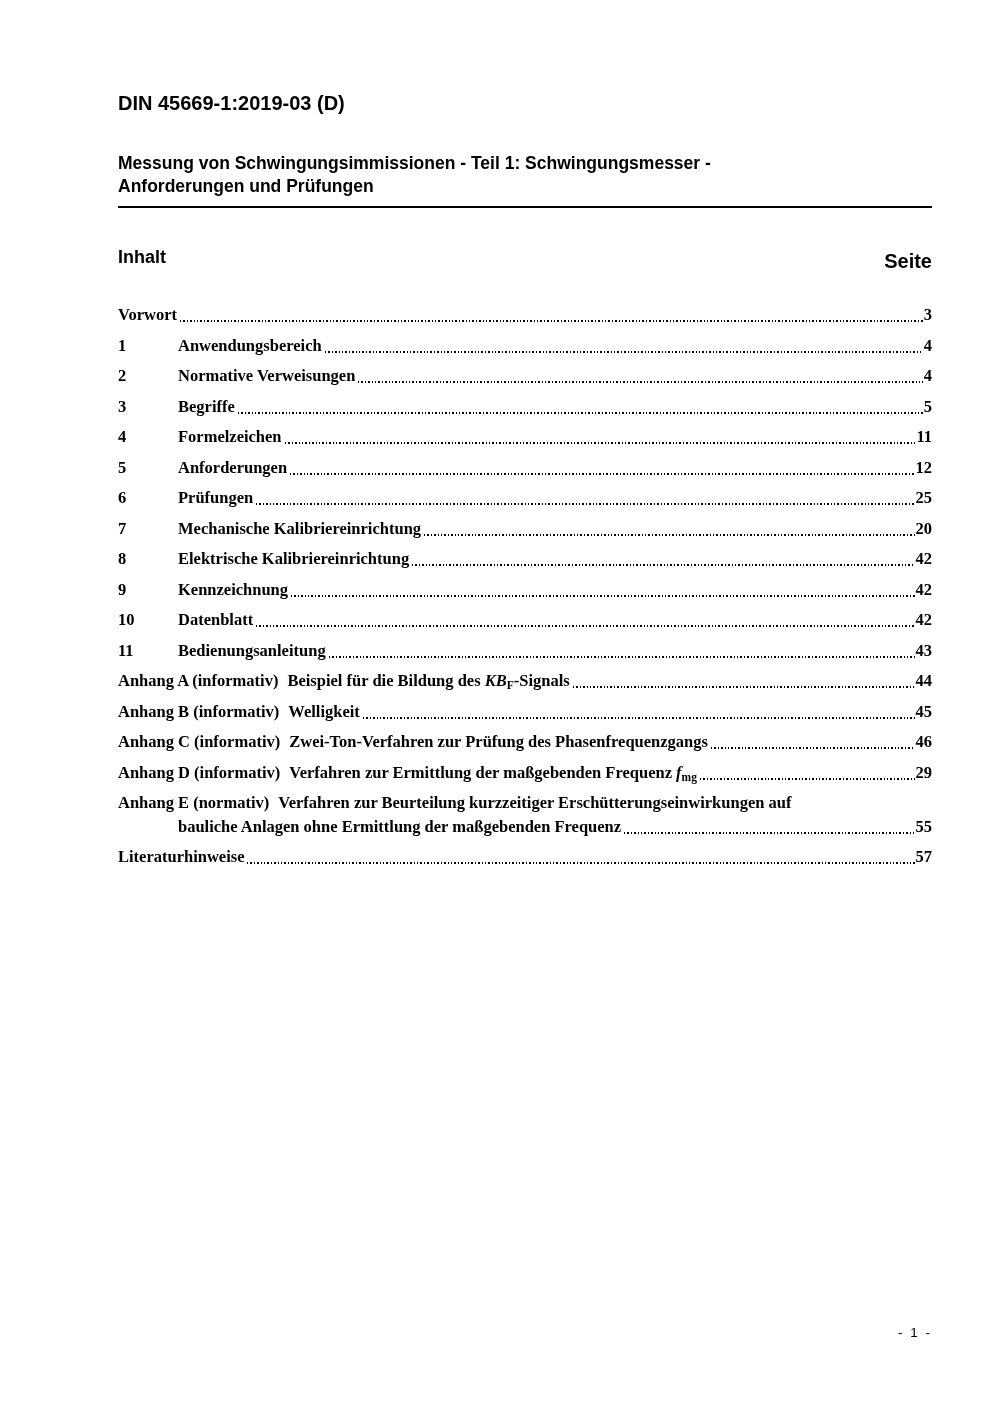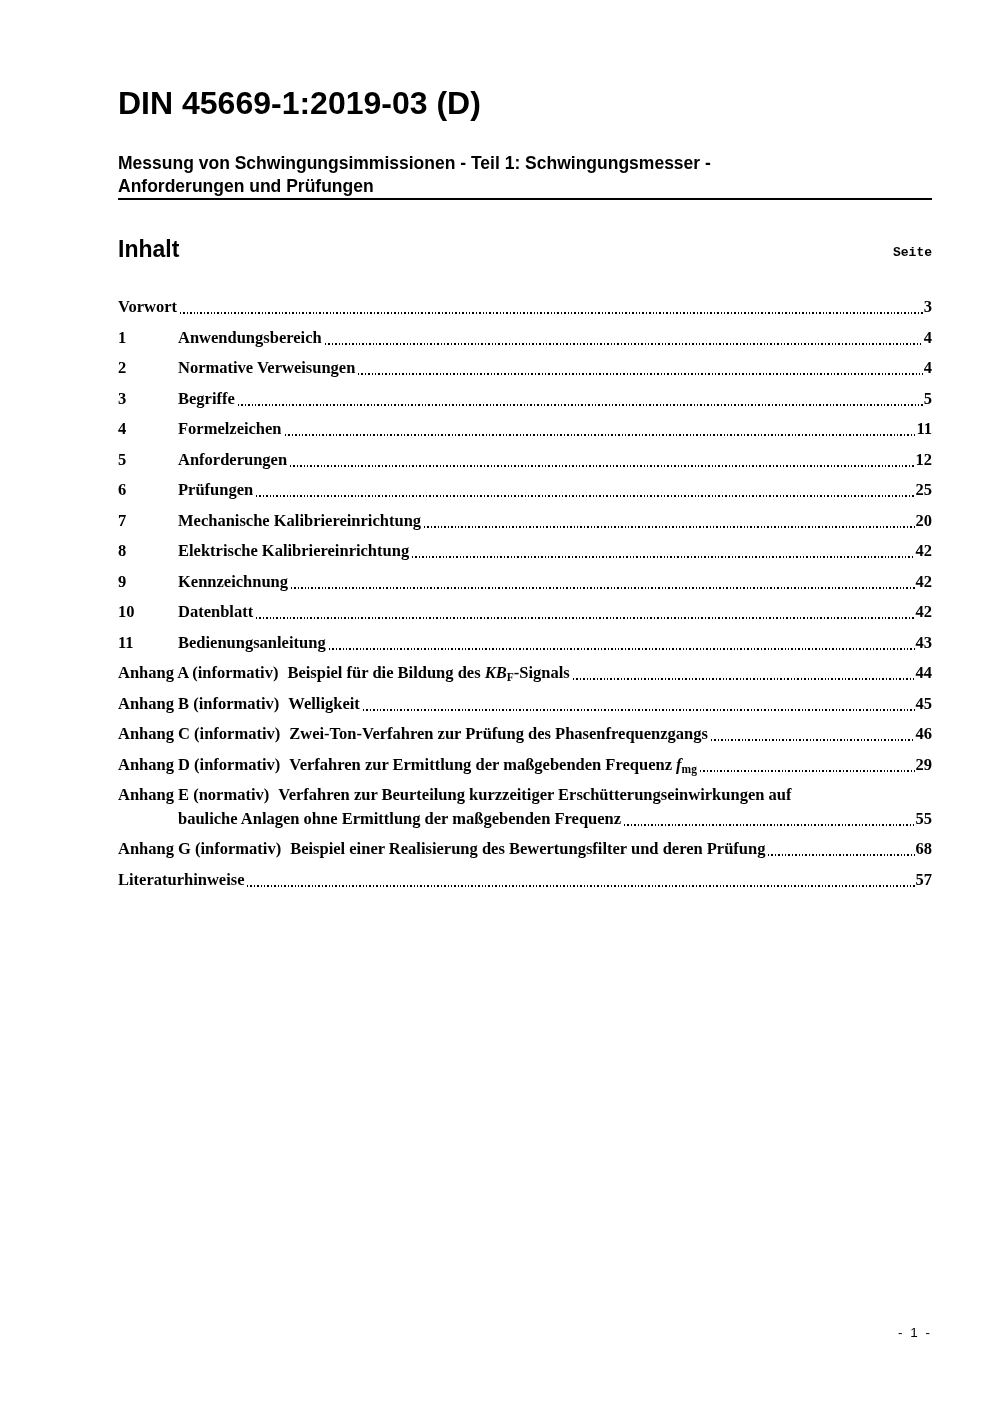--- a/index.html
+++ b/index.html
@@ -9,40 +9,40 @@
     position: relative; overflow: hidden;
     color: #000;
     font-family: "Liberation Serif", serif;
   }
   .page {
     position: absolute; left: 118px; top: 0; width: 814px;
   }
   .doc-id {
     margin-top: 88px;
     font-family: "Liberation Sans", sans-serif;
-    font-weight: bold; font-size: 32px; line-height: 30px;
+    font-weight: bold; font-size: 20px; line-height: 30px;
   }
   .doc-title {
     margin-top: 34px;
     font-family: "Liberation Sans", sans-serif;
     font-weight: bold; font-size: 17.5px; line-height: 23px;
     border-bottom: 2px solid #000;
-    padding-bottom: 0;
+    padding-bottom: 8px;
   }
   .toc-headrow {
     margin-top: 34px;
     display: flex; justify-content: space-between; align-items: flex-end;
   }
   .toc-heading {
     font-family: "Liberation Sans", sans-serif;
-    font-weight: bold; font-size: 23px; line-height: 30px;
+    font-weight: bold; font-size: 18px; line-height: 30px;
   }
   .seite-label {
-    font-family: Liberation Mono, monospace;
-    font-weight: bold; font-size: 13px; line-height: 22px;
+    font-family: Liberation Sans, sans-serif;
+    font-weight: bold; font-size: 20px; line-height: 22px;
   }
   .toc { margin-top: 32px; }
   .toc-row {
     display: flex; align-items: flex-end;
     font-weight: bold; font-size: 16.5px; line-height: 21px;
     margin-bottom: 9.5px;
     white-space: nowrap;
   }
   .toc-row.mt { }
   .toc-num { flex: none; width: 60px; }
@@ -197,25 +197,20 @@
       <span class="toc-label"><span>Anhang E (normativ)</span><span class="gap"></span><span>Verfahren zur Beurteilung kurzzeitiger Erschütterungseinwirkungen auf</span></span>
     </div>
     <div class="toc-row">
       <span class="toc-indent"></span>
       <span class="toc-label">bauliche Anlagen ohne Ermittlung der maßgebenden Frequenz</span>
       <span class="toc-dots"></span>
       <span class="toc-page">55</span>
     </div>
 
 
-    <div class="toc-row">
-      <span class="toc-label"><span>Anhang G (informativ)</span><span class="gap"></span><span>Beispiel einer Realisierung des Bewertungsfilter und deren Prüfung</span></span>
-      <span class="toc-dots"></span>
-      <span class="toc-page">68</span>
-    </div>
 
     <div class="toc-row">
       <span class="toc-label">Literaturhinweise</span>
       <span class="toc-dots"></span>
       <span class="toc-page">57</span>
     </div>
 
   </div>
 </div>
 

